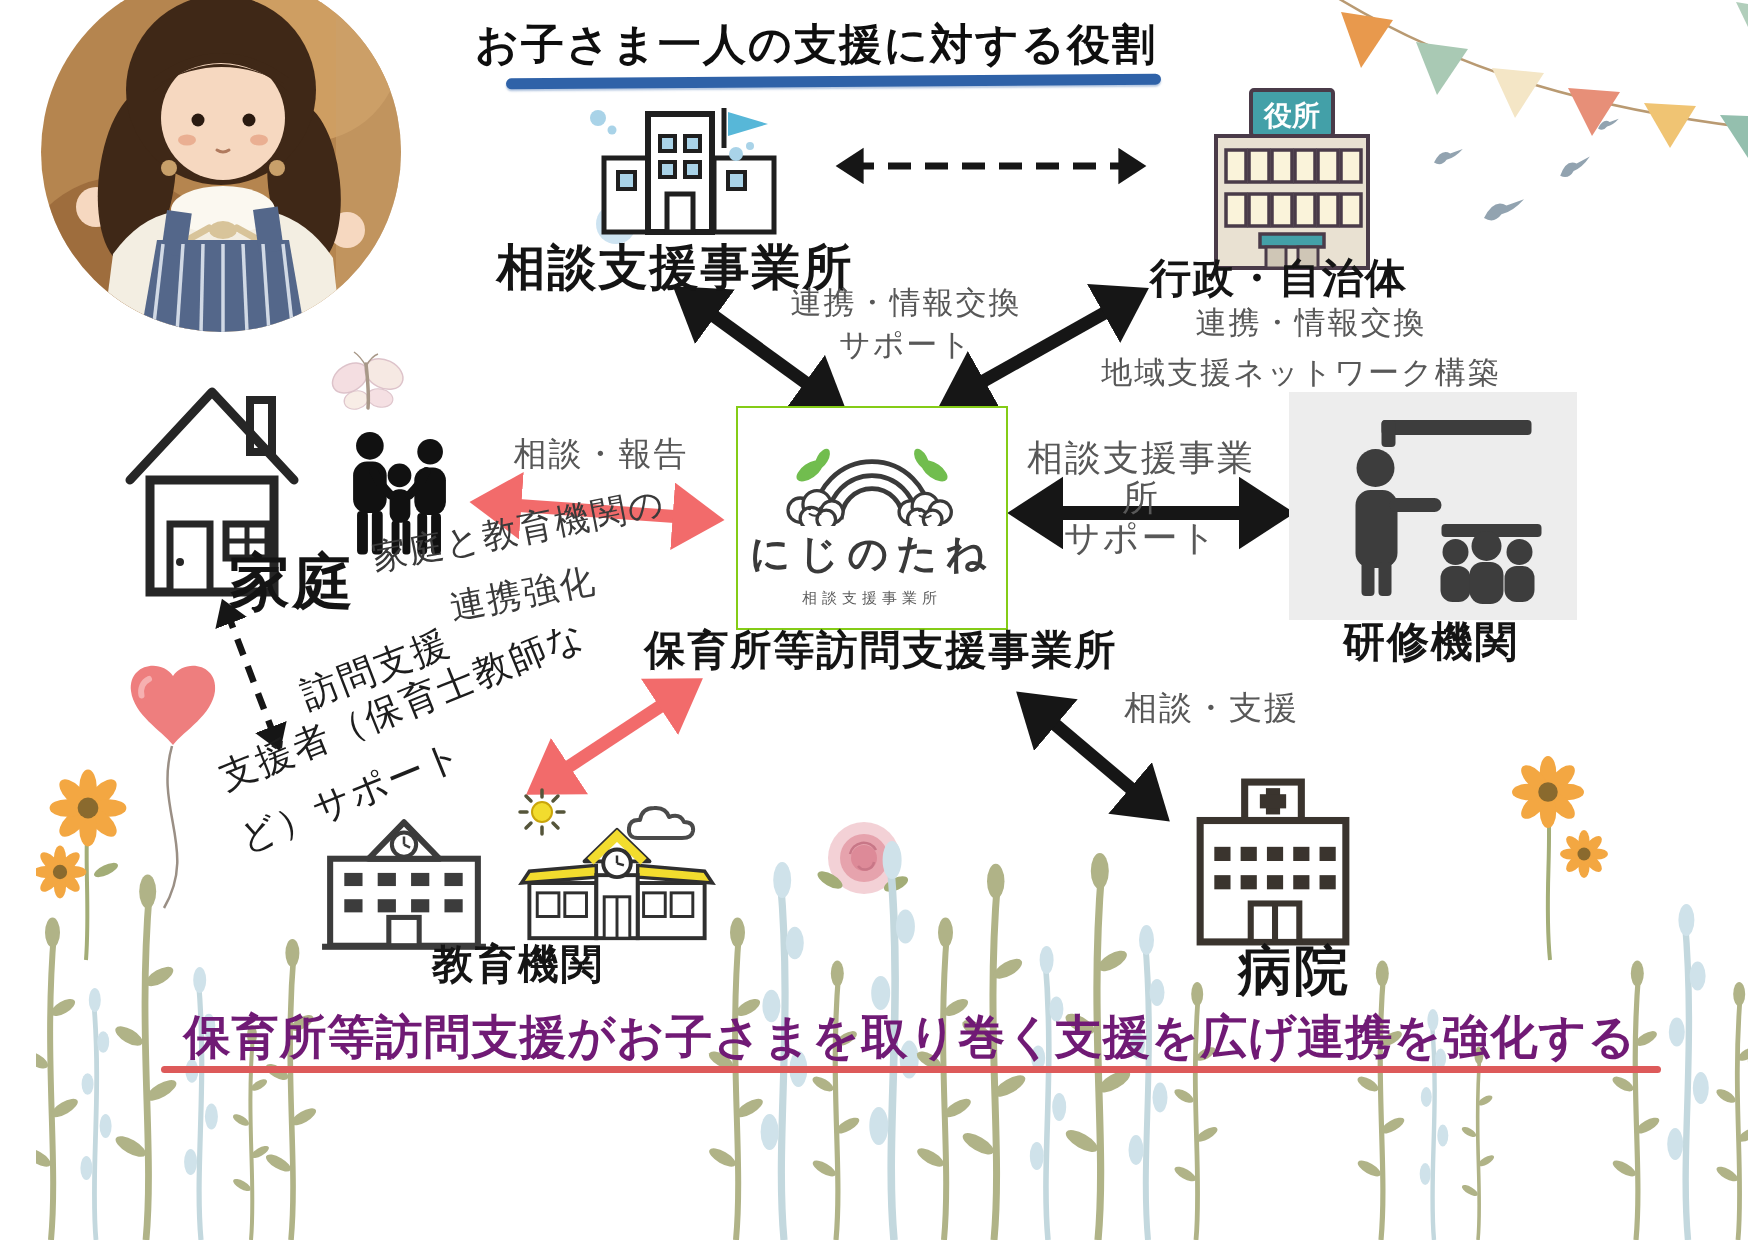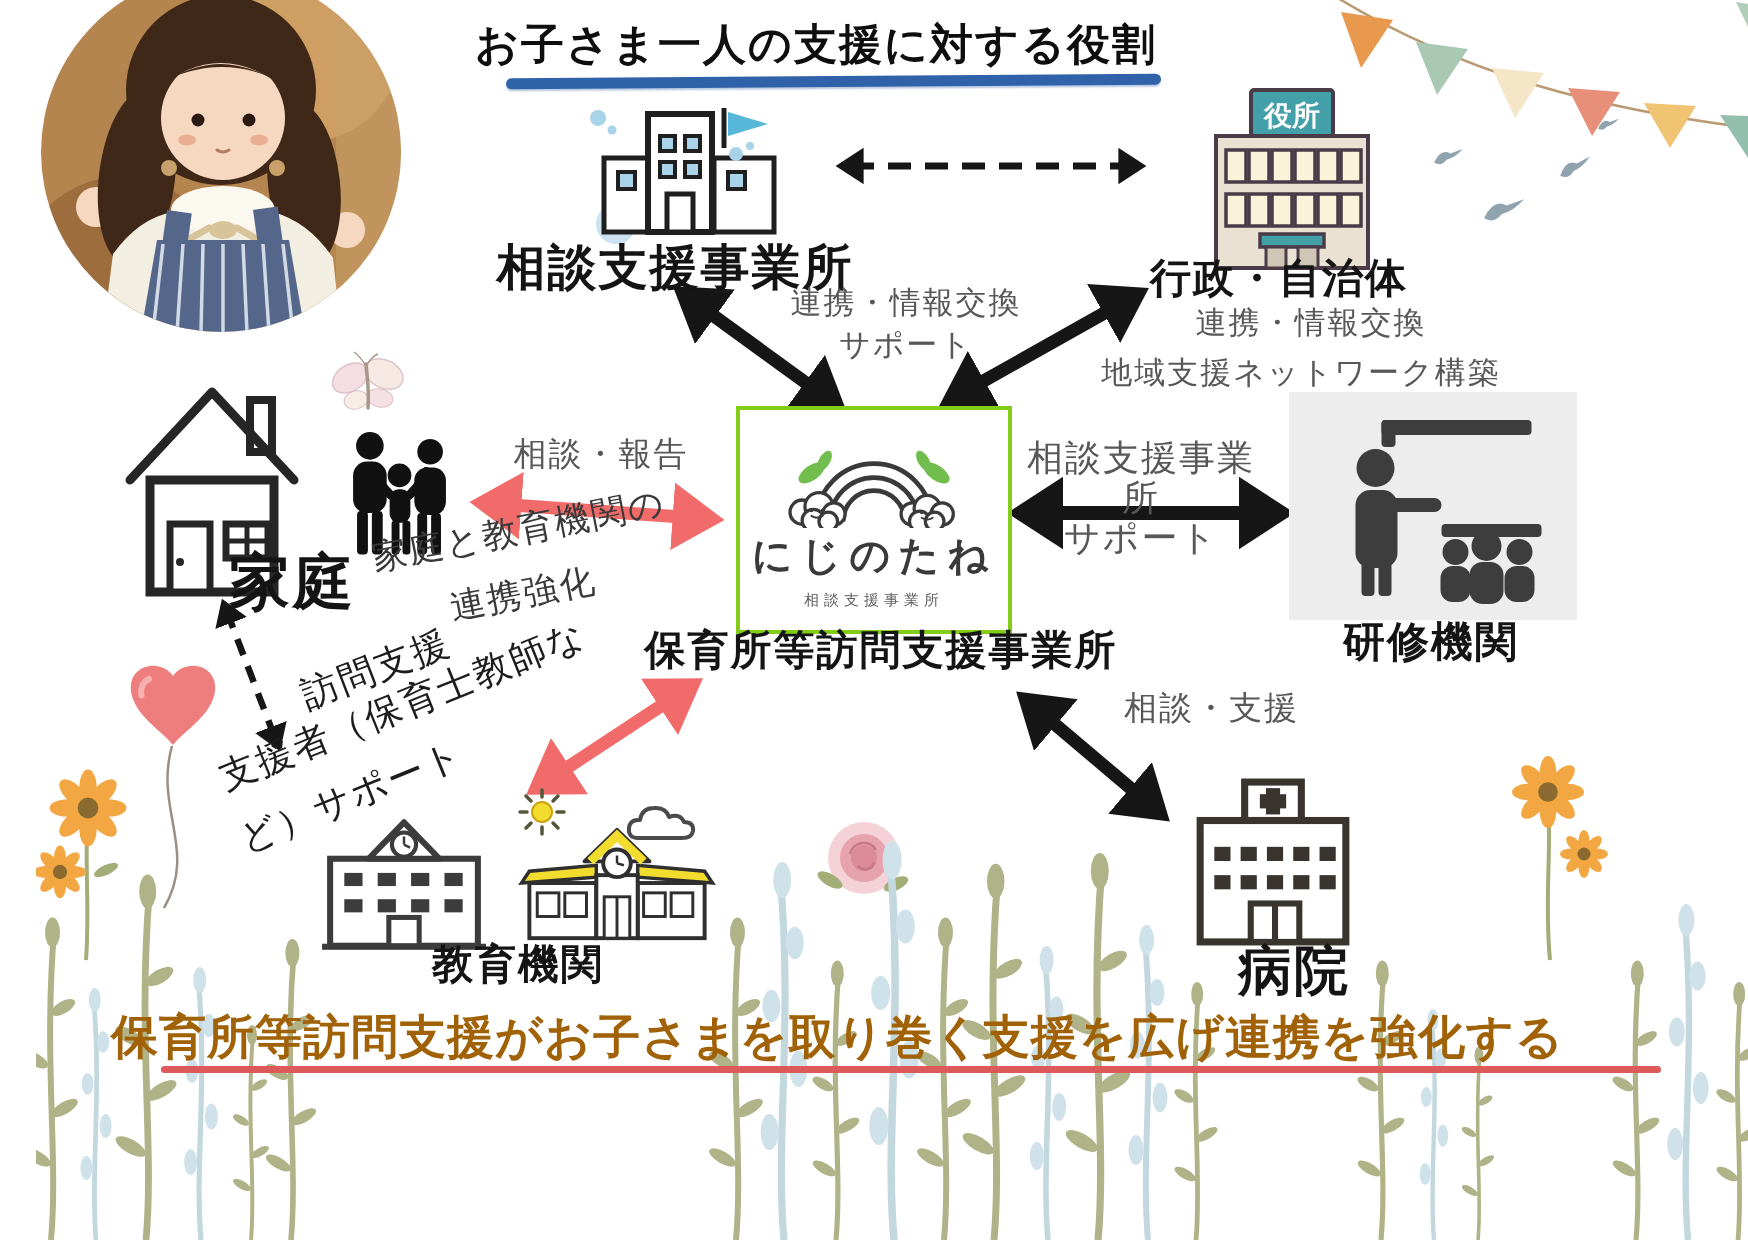--- a/index.html
+++ b/index.html
@@ -6,24 +6,24 @@
   .canvas{position:relative;width:1748px;height:1240px;background:#fff;overflow:hidden;
           font-family:"Liberation Sans",sans-serif;margin-left:36px;}
   .abs{position:absolute;}
   .lbl{position:absolute;color:#141414;font-weight:600;text-align:center;line-height:1.12;letter-spacing:2px;}
   .glbl{position:absolute;color:#585858;font-weight:500;text-align:center;line-height:1.1;letter-spacing:2px;}
   .rot{position:absolute;color:#3a3a3a;font-weight:500;white-space:nowrap;transform-origin:left top;letter-spacing:2px;}
   .rotdark{position:absolute;color:#1d1d1d;font-weight:500;white-space:nowrap;transform-origin:left top;letter-spacing:2px;}
   .title{position:absolute;color:#0e0e0e;font-weight:900;text-align:center;letter-spacing:2px;}
   .title-underline{position:absolute;background:#2f62a8;border-radius:6px;transform:rotate(-0.4deg);
                    box-shadow:0 2px 2px rgba(47,98,168,.35);}
-  .footer{position:absolute;color:#a16207;font-weight:800;text-align:left;letter-spacing:1px;}
+  .footer{position:absolute;color:#701a75;font-weight:800;text-align:center;letter-spacing:1px;}
   .footer-underline{position:absolute;background:#dd5a5a;border-radius:4px;}
   .center-box{position:absolute;display:flex;flex-direction:column;align-items:center;justify-content:center;
-              background:#fff;border:4px solid #84cc16;}
+              background:#fff;border:2px solid #84cc16;}
   .logo-text{font-size:40px;color:#3a3a3a;font-weight:600;letter-spacing:8px;}
   .logo-sub{font-size:15px;color:#5e5e5e;letter-spacing:5px;margin-top:8px;font-weight:500;}
   .photo{position:absolute;border-radius:50%;overflow:hidden;}
   .gray-panel{position:absolute;background:#ededed;display:flex;align-items:center;justify-content:center;}
 </style>
 </head>
 <body>
 
 <div class="canvas">
 

